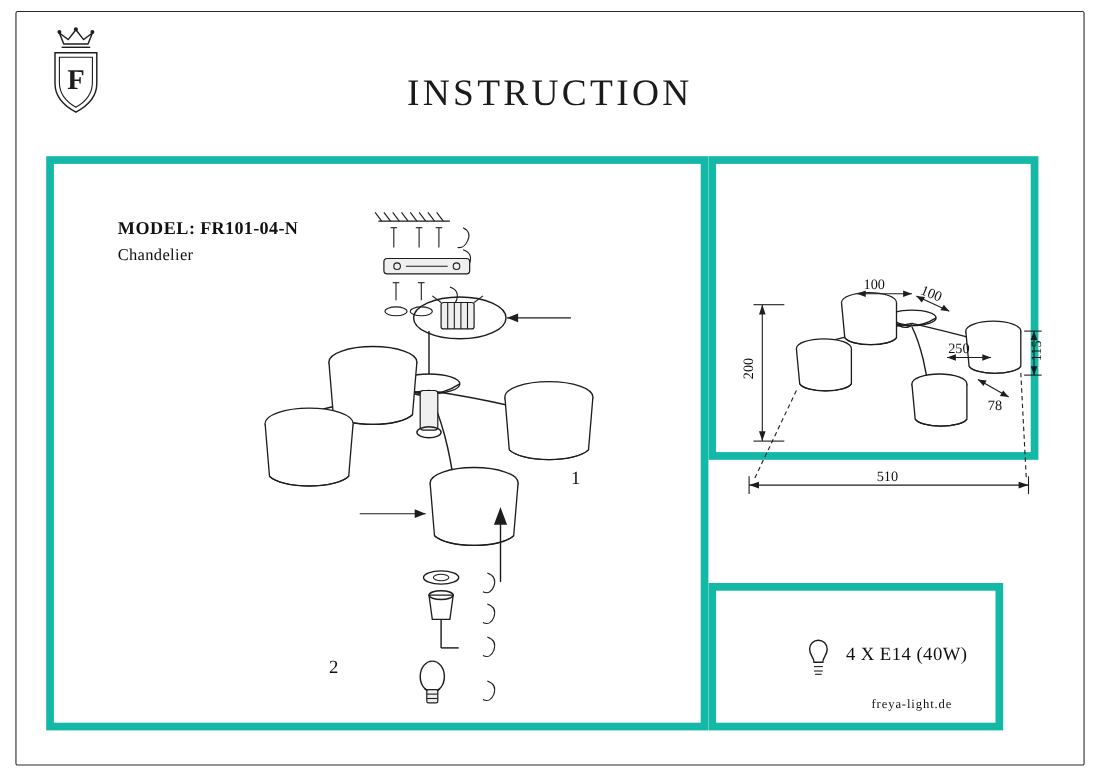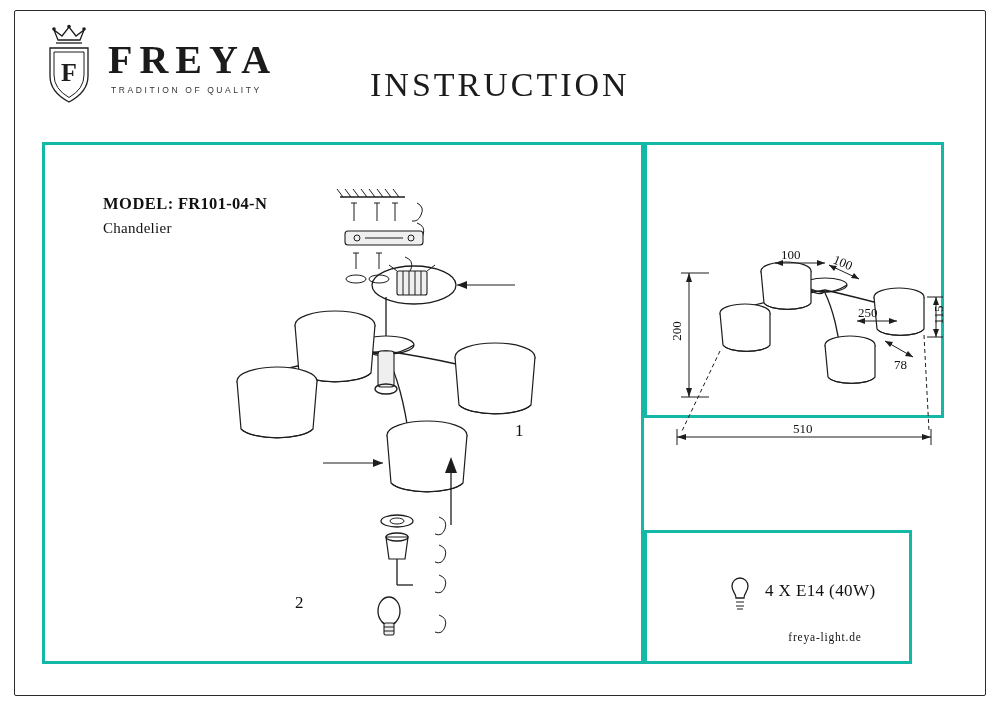--- a/index.html
+++ b/index.html
@@ -80,21 +80,21 @@
     font-family: "Liberation Serif", serif;
     font-size: 34px;
     letter-spacing: 3px;
     color: #1b1b1b;
     text-align: center;
   }
 
   
   .panel {
     position: absolute;
-    border: 3px solid #14b8a6;
+    border: 7px solid #14b8a6;
     box-sizing: border-box;
     background: #fff;
   }
   #panel-main   { left: 42px;  top: 142px; width: 602px; height: 522px; }
   #panel-dims   { left: 644px; top: 142px; width: 300px; height: 276px; }
   #panel-lamp   { left: 644px; top: 530px; width: 268px; height: 134px; }
 
   .model-block {
     position: absolute;
     left: 58px;
@@ -171,24 +171,20 @@
           <path class="ln med" d="M18 16 L14 6 L22 12 L29 3 L36 12 L44 6 L40 16 Z" fill="#fff"></path>
           <circle cx="14" cy="5" r="1.8" fill="#1d1d1d"></circle>
           <circle cx="29" cy="2.5" r="1.8" fill="#1d1d1d"></circle>
           <circle cx="44" cy="5" r="1.8" fill="#1d1d1d"></circle>
           <line class="ln med" x1="16" y1="19" x2="42" y2="19"></line>
 
           <path class="ln med" d="M10 24 L48 24 L48 52 Q48 68 29 78 Q10 68 10 52 Z" fill="#fff"></path>
           <path class="ln thin" d="M14 28 L44 28 L44 51 Q44 65 29 73.5 Q14 65 14 51 Z" fill="#fff"></path>
           <text x="29" y="57" text-anchor="middle" font-family="Liberation Serif, serif" font-size="26" font-weight="bold" fill="#1d1d1d">F</text>
         </svg>
-      </div>
-      <div class="brand">
-        <div class="brand-name">FREYA</div>
-        <div class="brand-tag">TRADITION OF QUALITY</div>
       </div>
     </div>
     <div class="doc-title">INSTRUCTION</div>
   </div>
 
   <div class="panel" id="panel-main">
 
     <div class="model-block">
       <div class="model-line">
         <span class="model-label">MODEL:</span>

